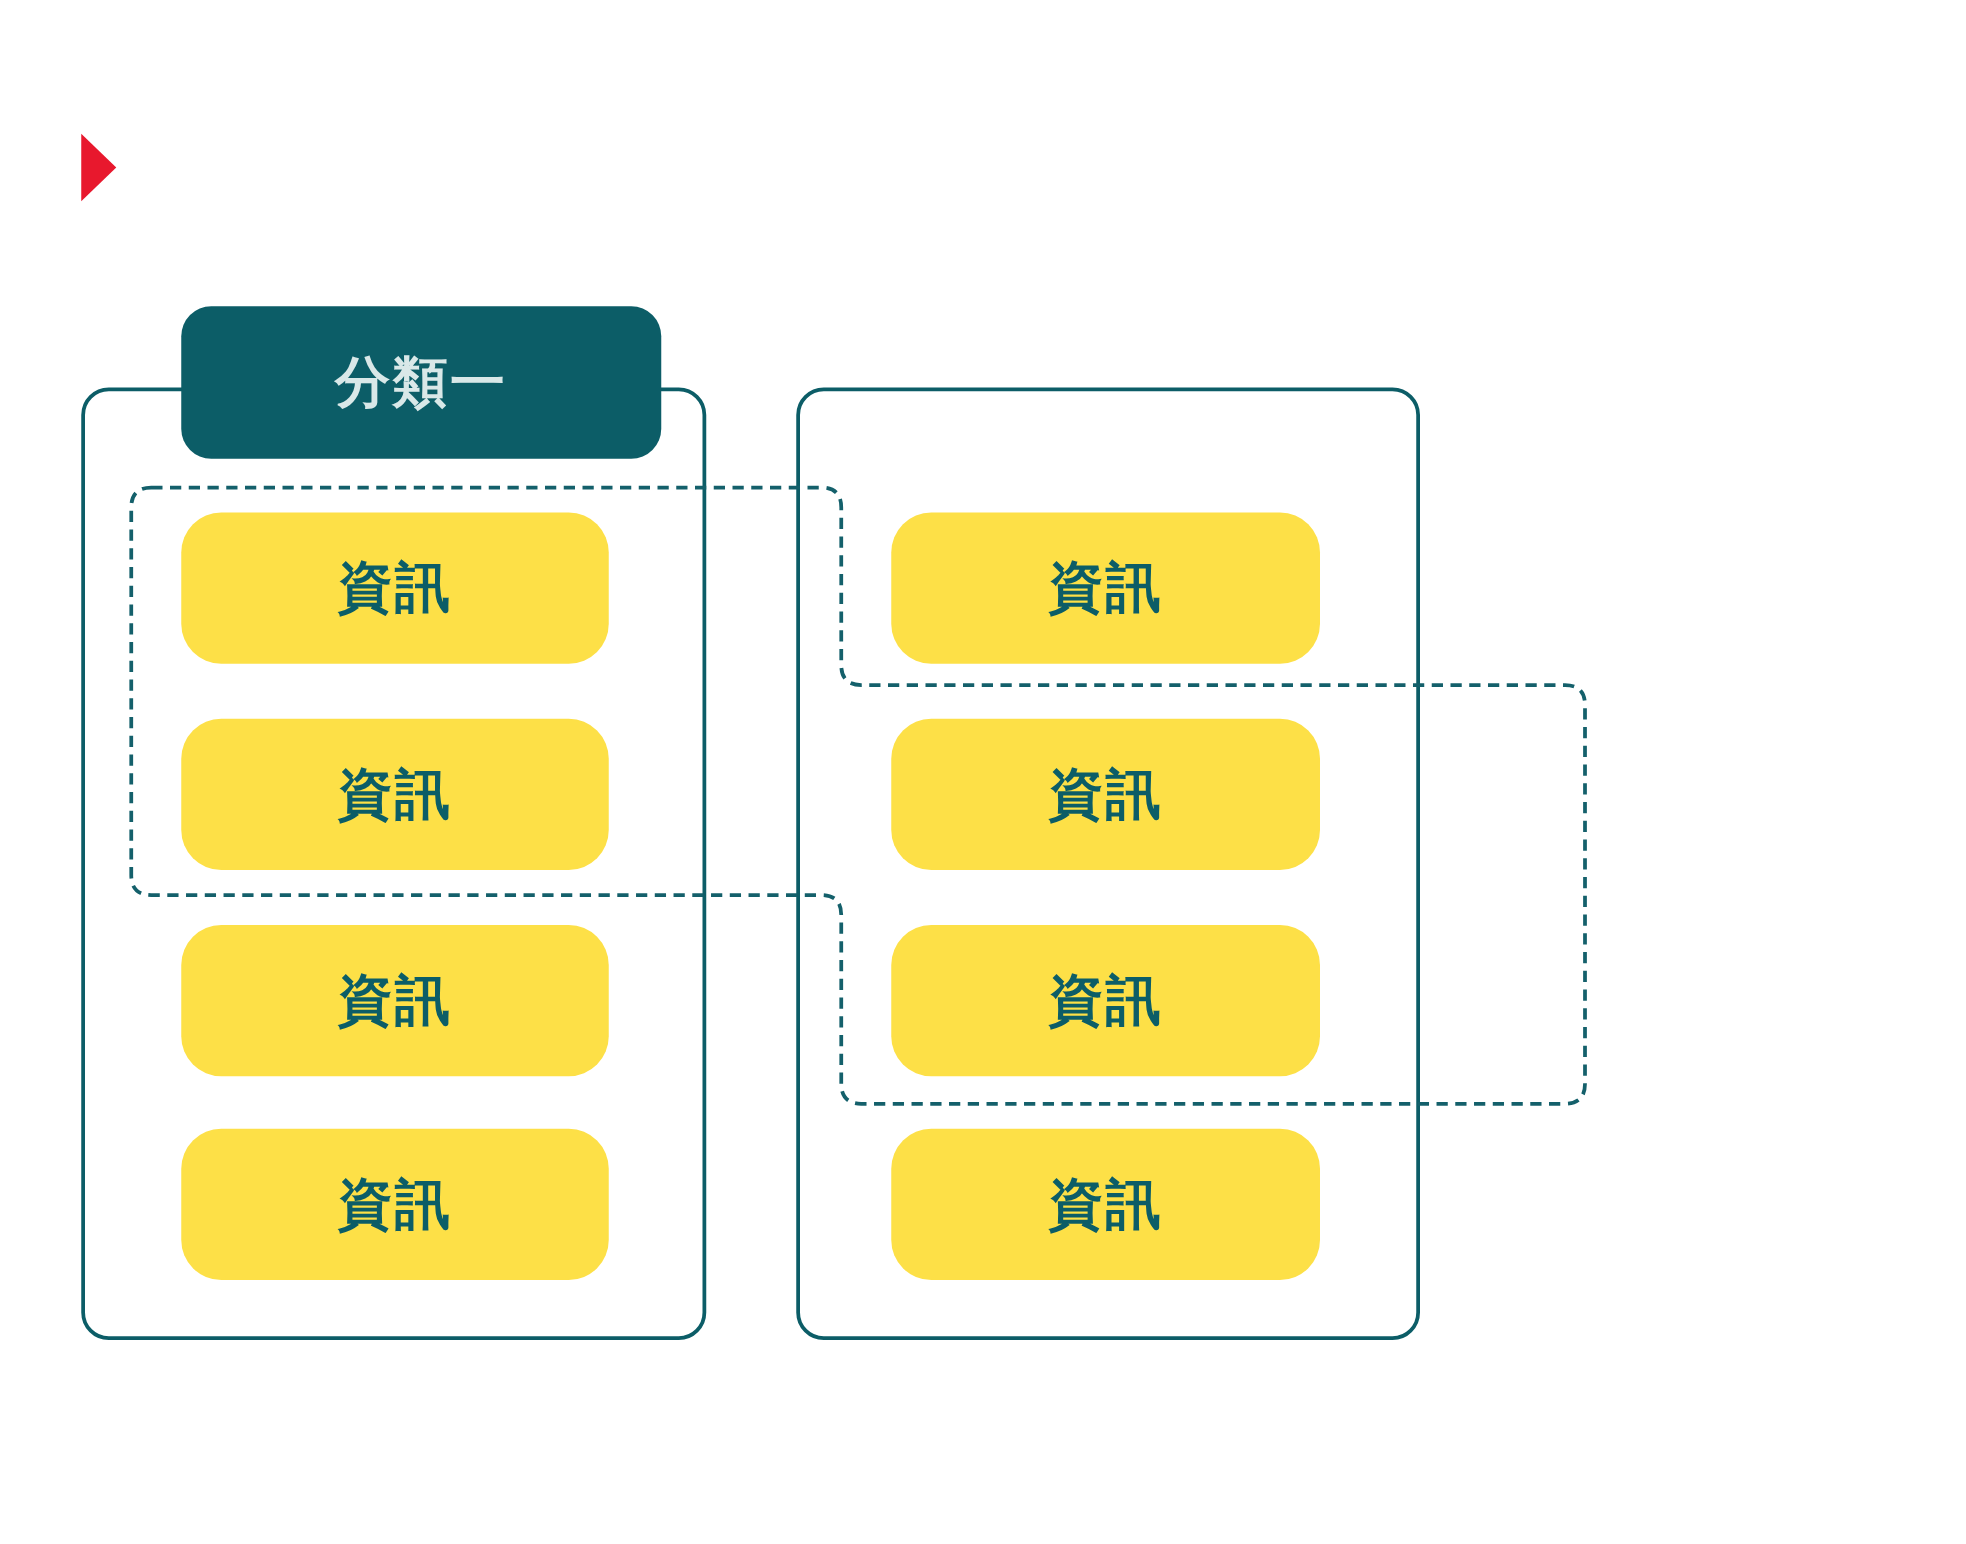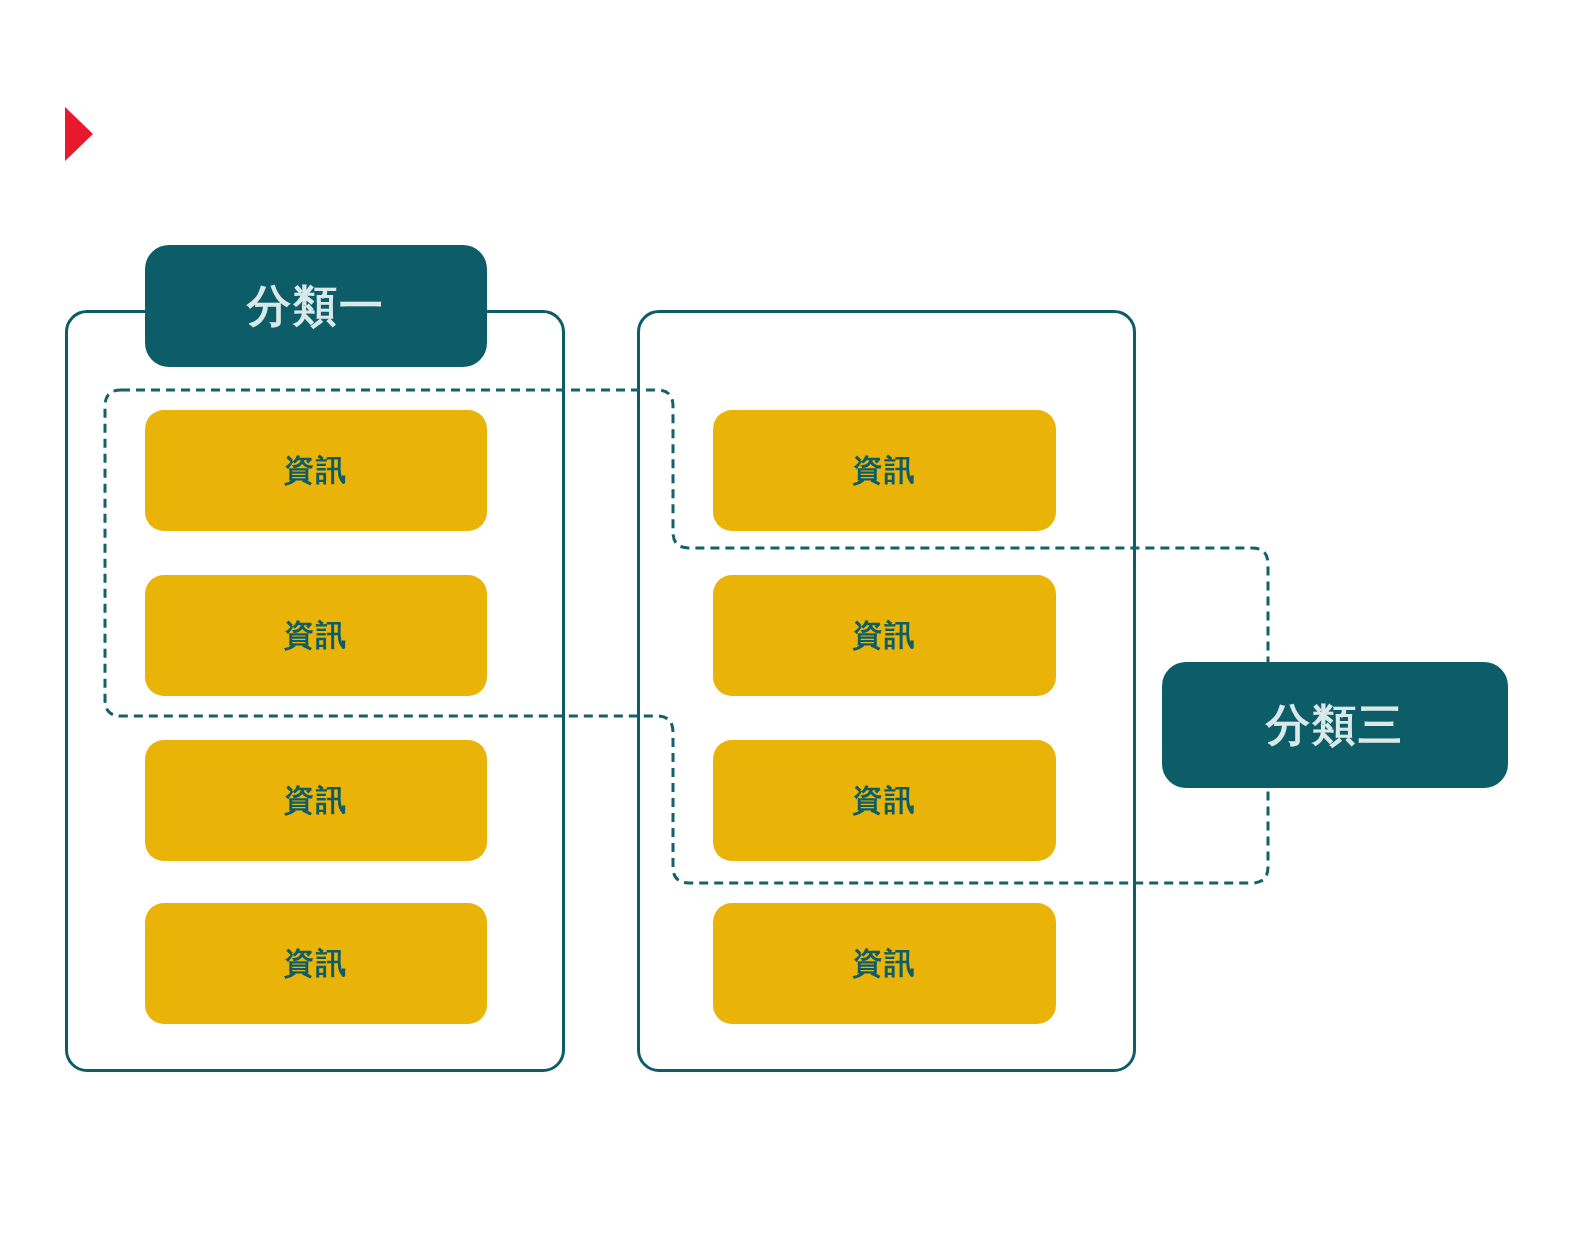--- a/index.html
+++ b/index.html
@@ -76,34 +76,34 @@
     border-radius: 24px;
     display: flex;
     align-items: center;
     justify-content: center;
     font-size: 44px;
     font-weight: bold;
     color: #d9e8e8;
     letter-spacing: 2px;
     white-space: nowrap;
   }
-  .badge-1 { left: 145px;  top: 245px; width: 342px; height: 122px; }
+  .badge-1 { left: 145px;  top: 245px; width: 384px; height: 122px; }
   .badge-2 { left: 713px;  top: 245px; width: 343px; height: 122px; }
   .badge-3 { left: 1162px; top: 662px; width: 346px; height: 126px; }
 
   
   .info-box {
     position: absolute;
     box-sizing: border-box;
-    background: #eab308;
-    border-radius: 19px;
+    background: #fde047;
+    border-radius: 32px;
     display: flex;
     align-items: center;
     justify-content: center;
-    font-size: 30px;
+    font-size: 44px;
     font-weight: bold;
     color: #0c5d67;
     letter-spacing: 2px;
     white-space: nowrap;
   }
   .col-1 { left: 145px; width: 342px; height: 121px; }
   .col-2 { left: 713px; width: 343px; height: 121px; }
   .row-1 { top: 410px; }
   .row-2 { top: 575px; }
   .row-3 { top: 740px; }
@@ -148,16 +148,15 @@
       L 1252 548 Q 1268 548 1268 564
       L 1268 867 Q 1268 883 1252 883
       L 689 883  Q 673 883 673 867
       L 673 732  Q 673 716 657 716
       L 121 716  Q 105 716 105 700
       L 105 406  Q 105 390 121 390
       Z"></path>
   </svg>
 
   <div class="category-badge badge-1">分類一</div>
-  <div class="category-badge badge-3">分類三</div>
 
 
 </div>
 
 </body></html>

